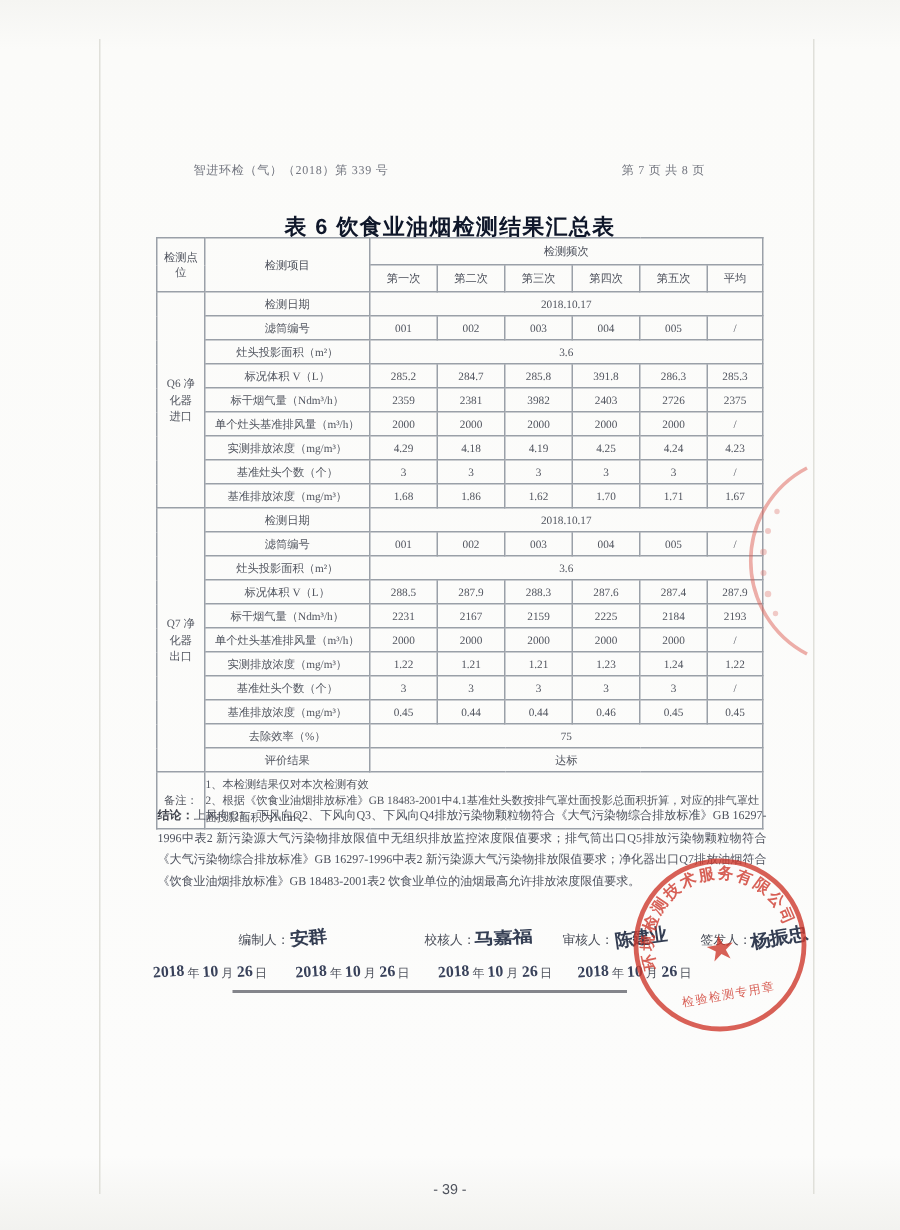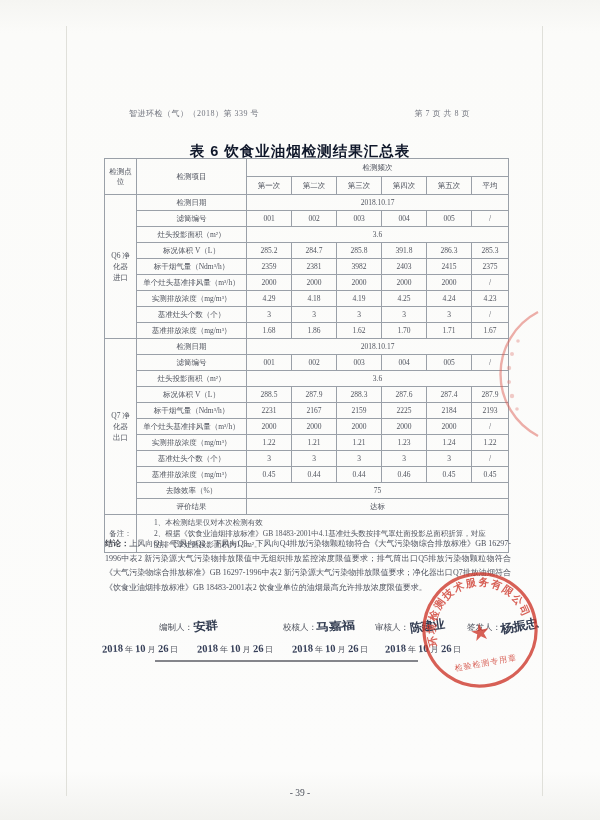--- a/index.html
+++ b/index.html
@@ -31,21 +31,21 @@
   }
   table.results th,table.results td{
     border:1px solid #9aa0a8;text-align:center;vertical-align:middle;
     padding:0 1px;font-weight:normal;overflow:hidden;
   }
   table.results thead th{height:17px;color:#4b4f5a;}
   table.results tbody td{height:15px;}
   td.point div{line-height:11px;text-align:center;}
   td.rlabel{font-size:7.5px;}
   td.notelabel{font-size:7.5px;}
-  td.notes{text-align:left !important;padding:2px 17px !important;line-height:11px;}
+  td.notes{text-align:left !important;padding:2px 0 !important;line-height:11px;}
   .conclusion{
     position:absolute;top:537px;left:105px;width:406px;margin:0;
     font-size:8px;line-height:14.5px;text-align:justify;color:#4e525e;
   }
   .conclusion b{color:#41444e;}
   .sign-row{position:absolute;top:616px;left:103px;width:420px;height:22px;}
   .sign-entry{position:absolute;top:0;white-space:nowrap;}
   .s1{left:24px;} .s2{left:148px;} .s3{left:240px;} .s4{left:332px;}
   .role{font-size:8.5px;color:#4b4f5a;padding-left:32px;}
   .hw-name{
@@ -64,21 +64,21 @@
   }
   .unit{font-size:8px;color:#4b4f5a;}
   .rule{
     position:absolute;top:660px;left:155px;width:263px;height:2px;
     background:#6e7077;opacity:.85;
   }
   .stamp-wrap{position:absolute;left:416px;top:566px;width:128px;height:128px;z-index:2;}
   .partial-stamp-wrap{position:absolute;left:496px;top:310px;width:46px;height:128px;z-index:1;}
   .footer-num{
     position:absolute;top:788px;left:0;right:0;text-align:center;
-    font-size:9.5px;color:#4e525c;font-family:Liberation Serif, serif;
+    font-size:9.5px;color:#4e525c;font-family:Liberation Sans, sans-serif;
   }
 </style>
 </head>
 <body>
 
 <div class="paper">
   <div class="edge-line edge-left"></div>
   <div class="edge-line edge-right"></div>
 
   <div class="meta-row">
@@ -145,21 +145,21 @@
           <td class="val">391.8</td>
           <td class="val">286.3</td>
           <td class="val">285.3</td>
         </tr>
         <tr>
           <td class="rlabel">标干烟气量（Ndm³/h）</td>
           <td class="val">2359</td>
           <td class="val">2381</td>
           <td class="val">3982</td>
           <td class="val">2403</td>
-          <td class="val">2415</td>
+          <td class="val">2726</td>
           <td class="val">2375</td>
         </tr>
         <tr>
           <td class="rlabel">单个灶头基准排风量（m³/h）</td>
           <td class="val">2000</td>
           <td class="val">2000</td>
           <td class="val">2000</td>
           <td class="val">2000</td>
           <td class="val">2000</td>
           <td class="val">/</td>

